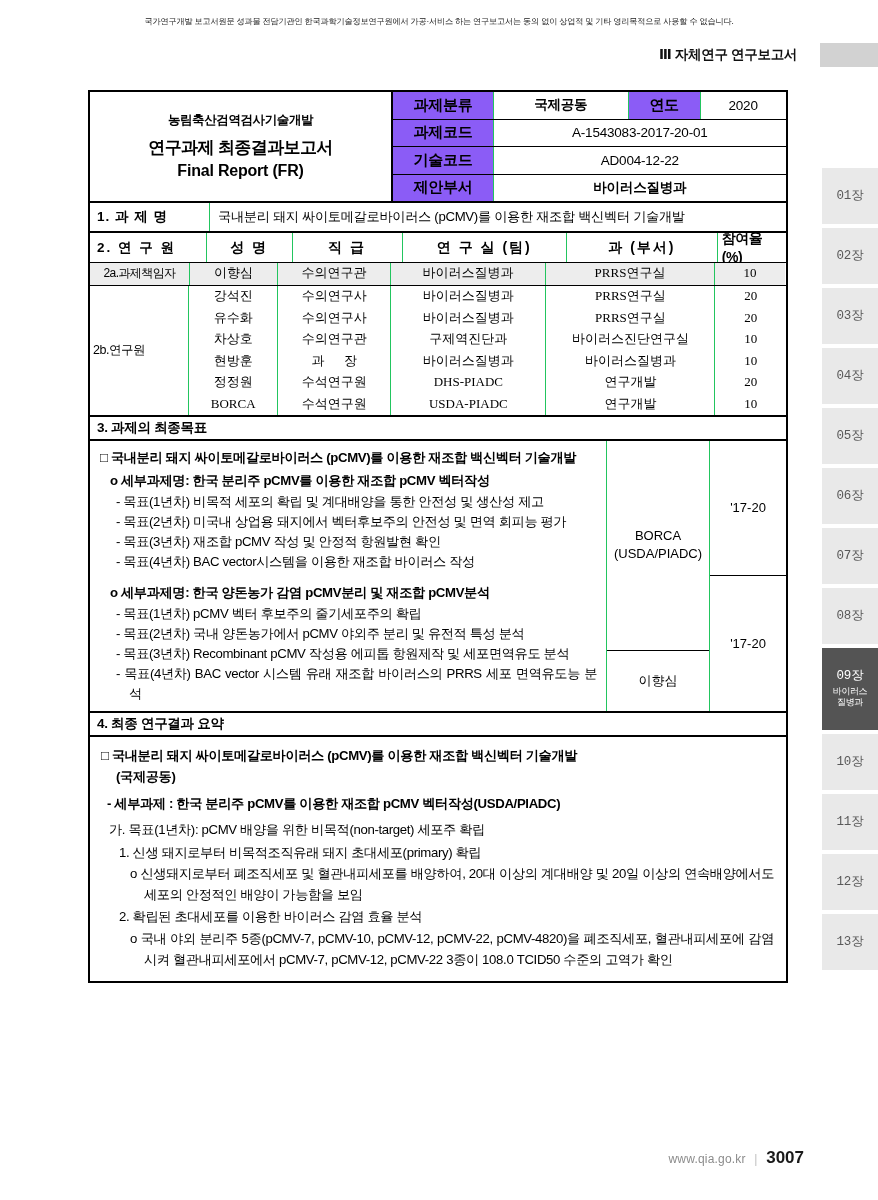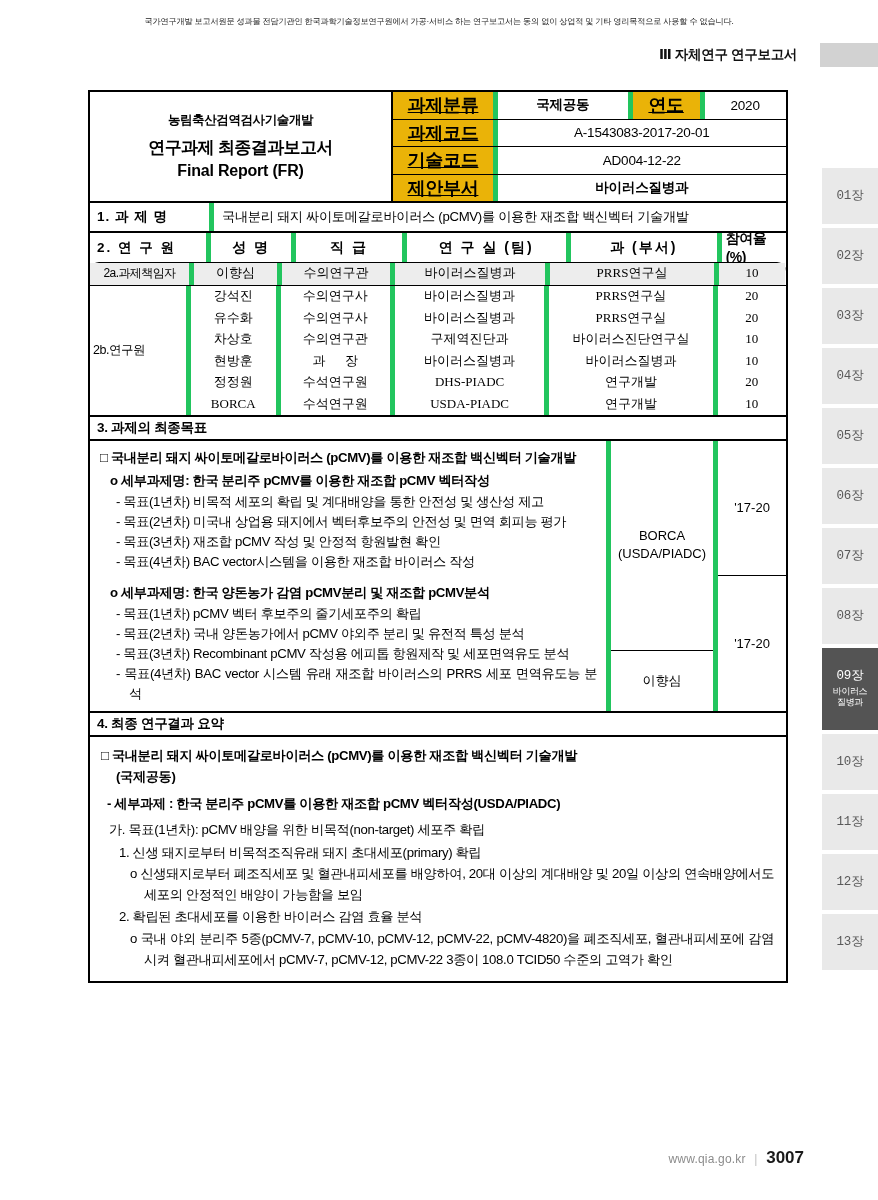--- a/index.html
+++ b/index.html
@@ -106,21 +106,21 @@
     left: 88px;
     top: 90px;
     width: 700px;
     border: 2.2px solid #000;
     box-sizing: border-box;
     background: #fff;
   }
   .row { display: flex; }
   .bt { border-top: 1px solid #000; }
   .bt2 { border-top: 2.2px solid #000; }
-  .bl { border-left: 5px solid #22c55e; }
+  .bl { border-left: 1px solid #22c55e; }
   .bl2 { border-left: 2.2px solid #000; }
   .cell {
     box-sizing: border-box;
     padding: 2px 4px;
     display: flex;
     align-items: center;
     justify-content: center;
     font-size: 13px;
     line-height: 1.3;
   }
@@ -152,28 +152,27 @@
   .title-eng {
     font-size: 16px;
     font-weight: 700;
     letter-spacing: -0.2px;
   }
   .meta-block { width: 394.6px; box-sizing: border-box; }
   .meta-row { display: flex; height: 26.5px; }
   .meta-label {
     width: 100px;
     box-sizing: border-box;
-    background: #eab308;
-    font-size: 18px;
+    background: #8b5cf6;
+    font-size: 15px;
     font-weight: 700;
     display: flex;
     align-items: center;
     justify-content: center;
     letter-spacing: -0.3px;
-    text-decoration: underline;
   }
   .meta-val {
     flex: 1;
     box-sizing: border-box;
     display: flex;
     align-items: center;
     justify-content: center;
     font-size: 13.5px;
     letter-spacing: -0.2px;
   }
@@ -202,21 +201,21 @@
 
   
   .res-head { height: 29px; }
   .res-head .cell { font-weight: 700; font-size: 14px; letter-spacing: 2px; }
   .c-name { width: 88px; }
   .c-rank { width: 113px; }
   .c-dept { width: 155px; }
   .c-lab   { width: 169px; }
   .c-pct   { width: 71px; }
   .c-first { width: 99px; }
-  .res-row { height: 21.5px; border-radius: 9px; }
+  .res-row { height: 21.5px; }
   .res-row .cell { font-size: 13px; }
 
   .stack { display: flex; flex-direction: column; }
   .stack .sub { height: 21.5px; display: flex; align-items: center; justify-content: center; font-size: 13px; }
 
   
   .sec-head {
     height: 24px;
     display: flex;
     align-items: center;

